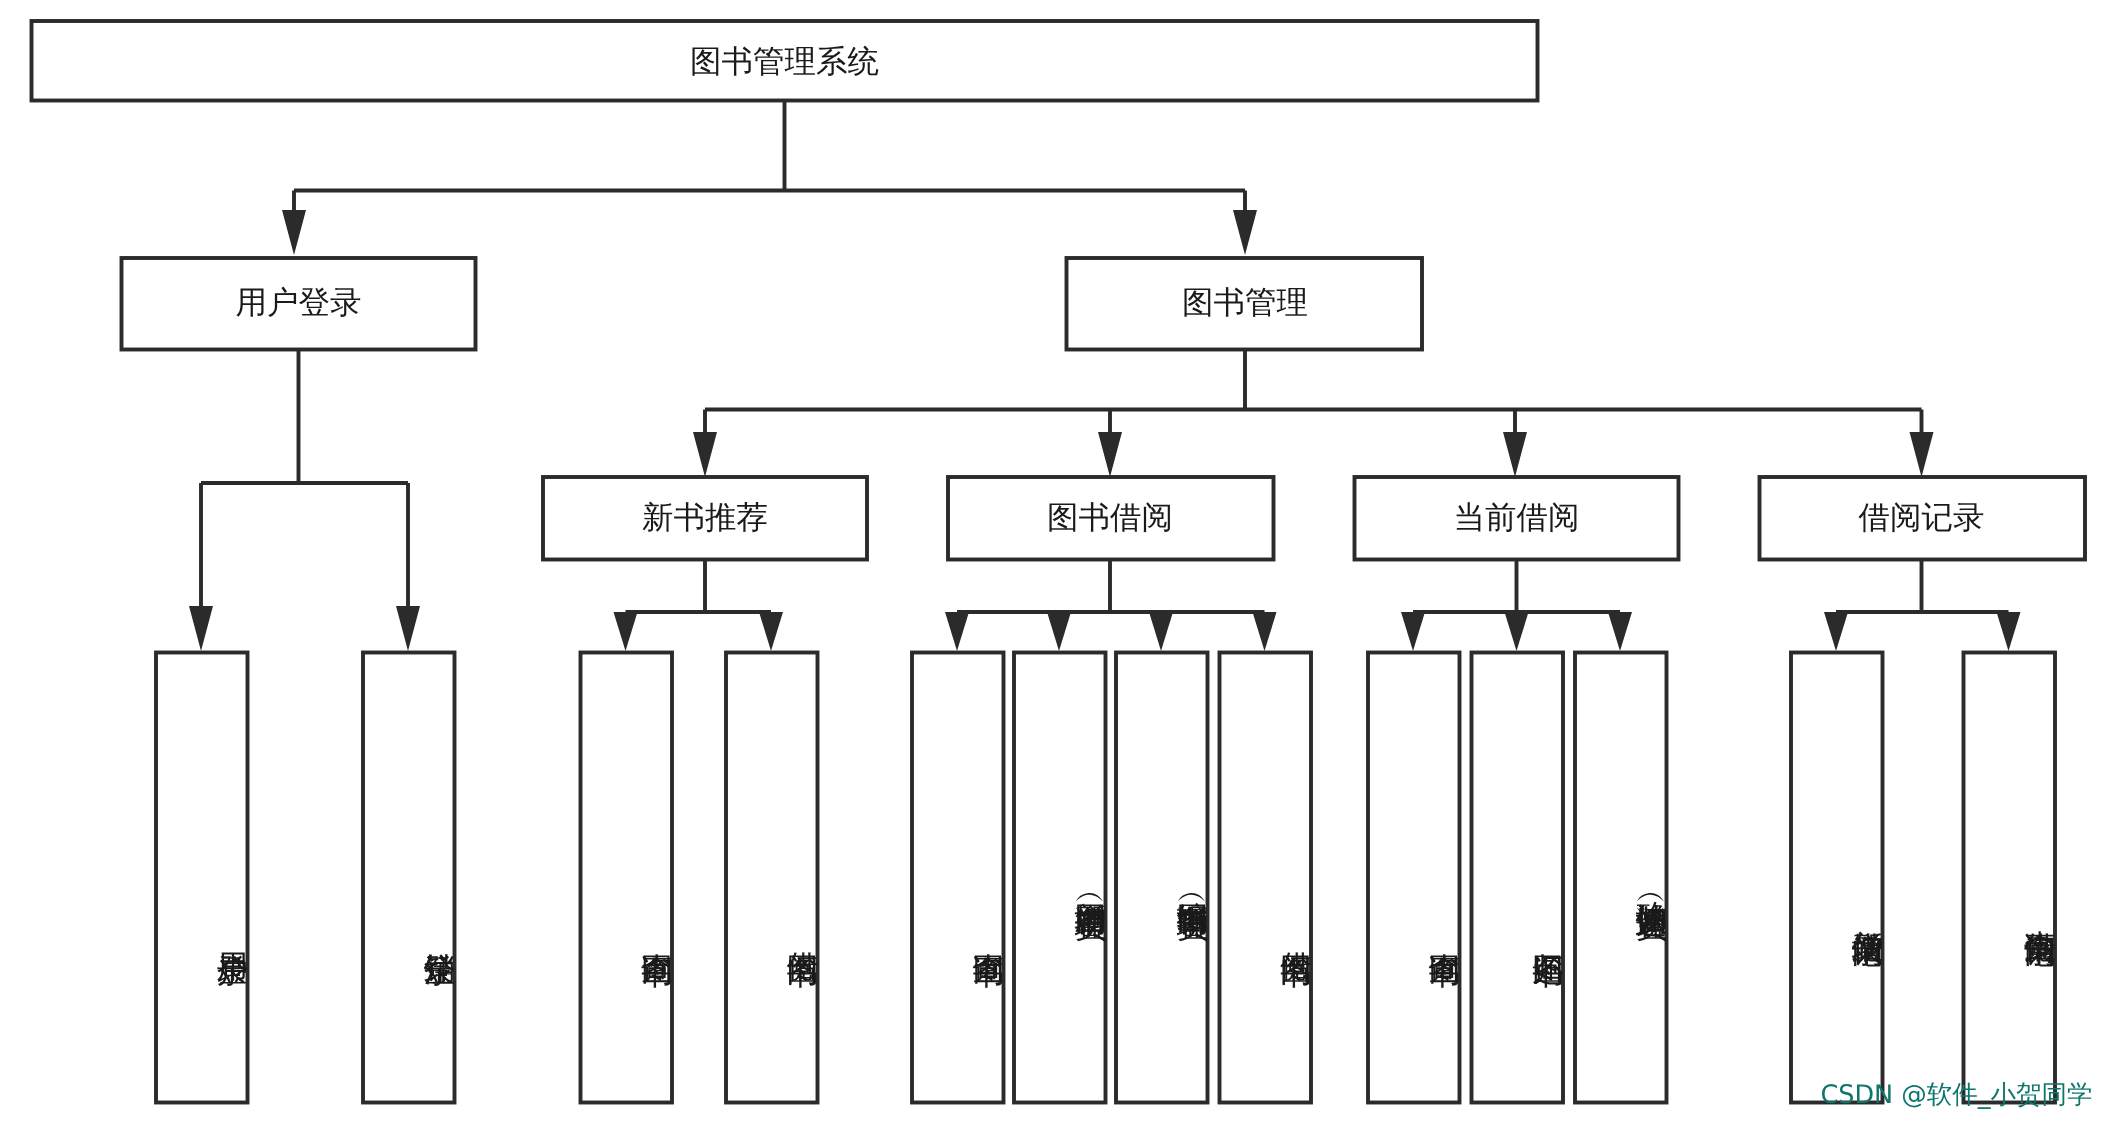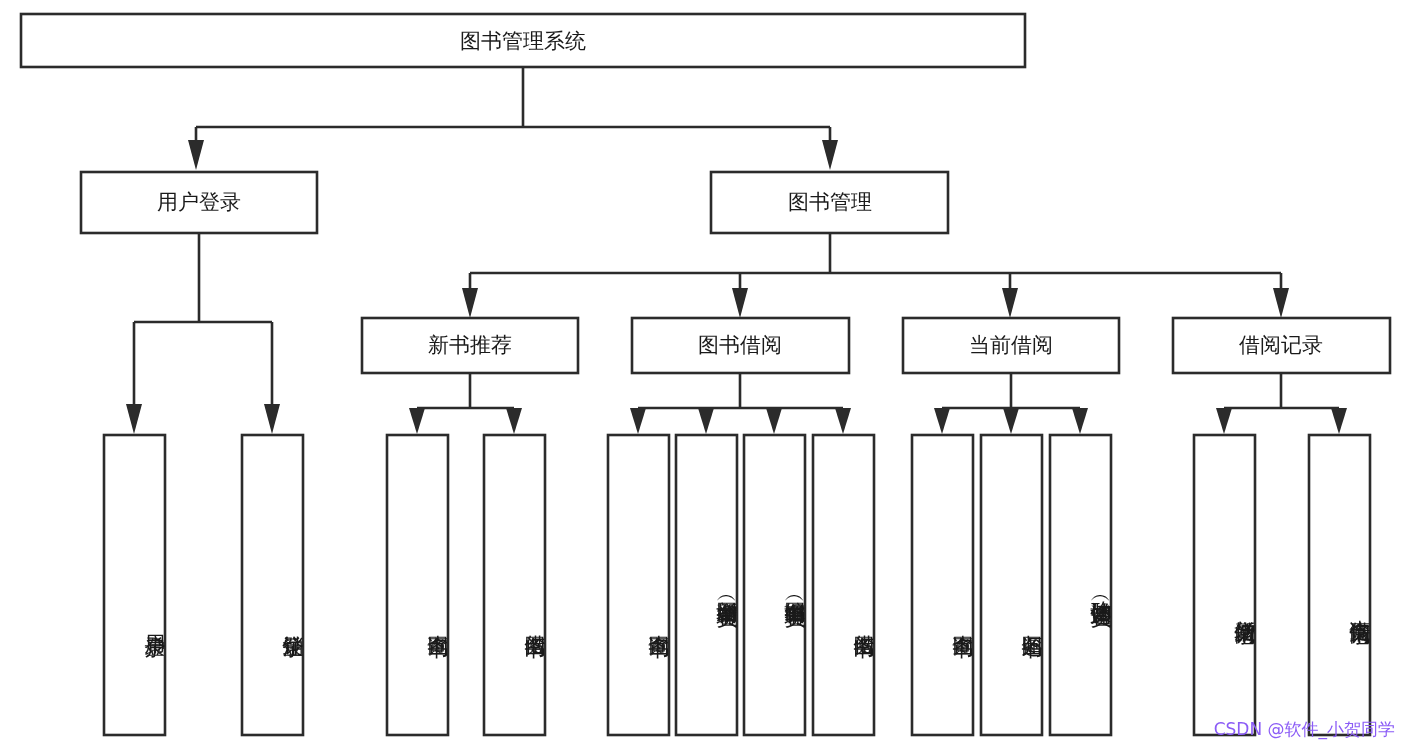--- a/index.html
+++ b/index.html
@@ -61,21 +61,21 @@
     justify-content: center;
     white-space: nowrap;
     pointer-events: none;
   }
   .watermark {
     position: absolute;
     right: 10px;
     bottom: 6px;
     font-family: "DejaVu Sans", "Liberation Sans", sans-serif;
     font-size: 17px;
-    color: #8b5cf6;
+    color: #0f766e;
     white-space: nowrap;
   }
 </style>
 </head>
 <body>
 
 <div id="diagram-root">
 
   <svg id="flow-svg" viewBox="0 0 1405 747">
 

